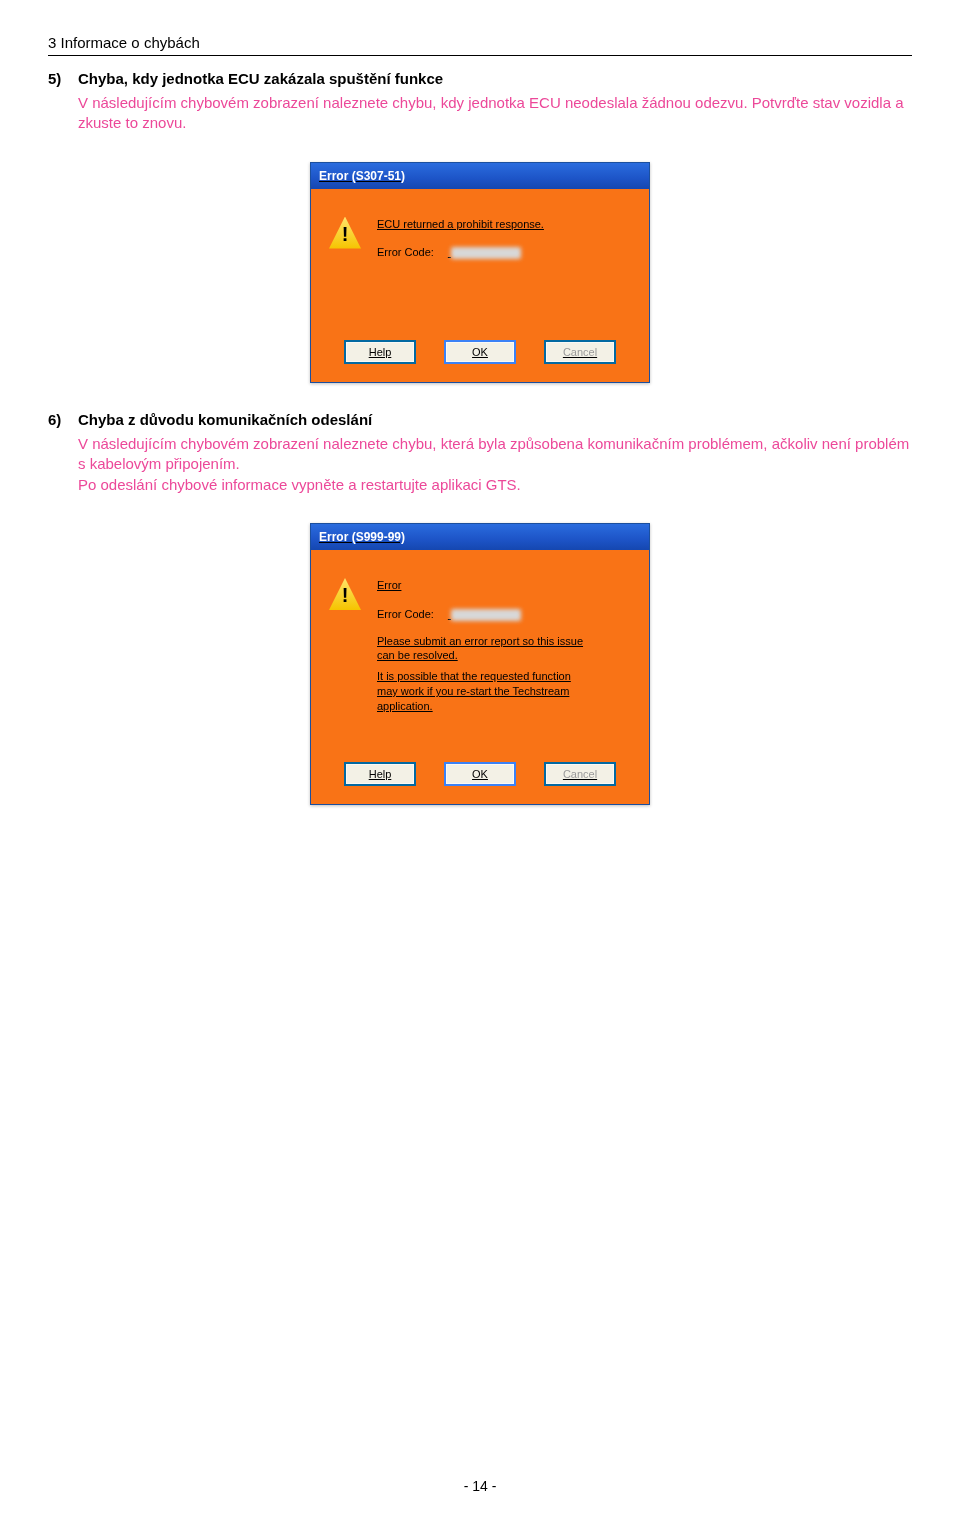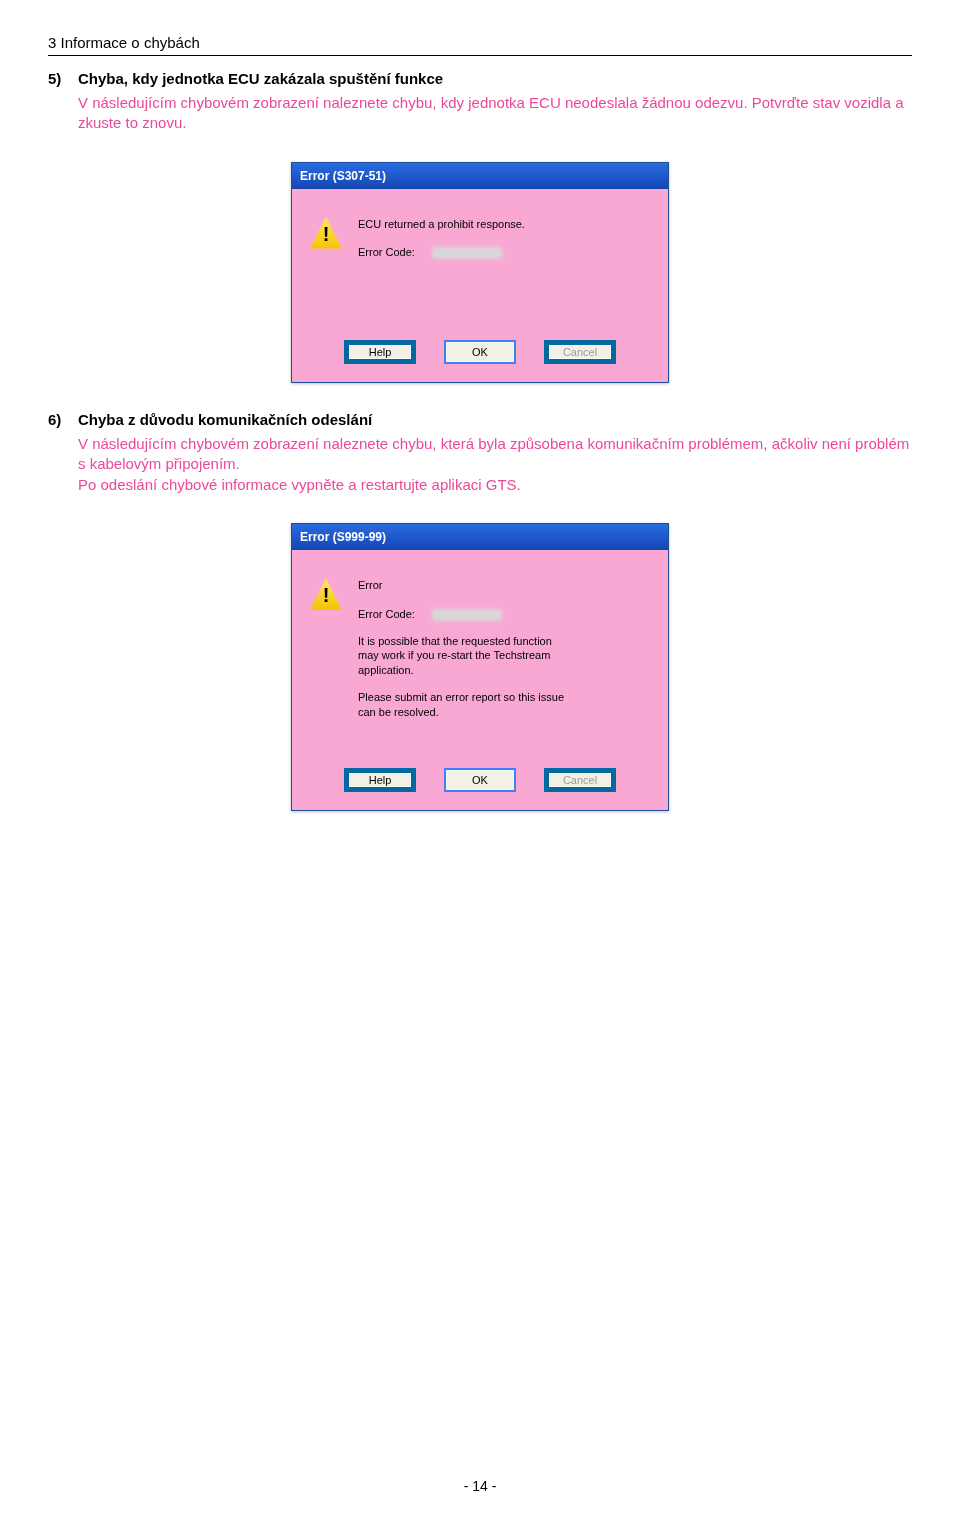--- a/index.html
+++ b/index.html
@@ -35,27 +35,28 @@
     line-height:1.35;
     color:#ec4899;
   }
 
   .dialog-wrap {
     display:flex;
     justify-content:center;
     margin:18px 0 28px 0;
   }
   .dialog {
-    width:378px;
+    width:340px;
     border:1px solid #1b4f9e;
-    background:#f9a8d4;
+    background:#f97316;
     box-shadow:0 1px 3px rgba(0,0,0,.25);
     font-family:Tahoma, Arial, sans-serif;
     font-size:11px;
     color:#000;
+    text-decoration:underline;
   }
   .titlebar {
     height:26px;
     background:linear-gradient(#2a6cde,#1d54c7 60%,#1547b0);
     color:#fff;
     display:flex;
     align-items:center;
     padding:0 8px;
     font-size:12px;
     font-weight:bold;
@@ -102,21 +103,21 @@
     display:flex;
     justify-content:center;
     gap:28px;
     margin-top:68px;
     padding:0 6px;
   }
   .btn {
     width:72px;
     height:24px;
     background:#f3f1e6;
-    border:5px solid #0369a1;
+    border:2px solid #0369a1;
     box-shadow:inset 0 0 0 1px rgba(255,255,255,.6);
     font-size:11px;
     font-family:Tahoma, Arial, sans-serif;
     color:#000;
     display:flex; align-items:center; justify-content:center;
   }
   .btn.disabled { color:#9a9a9a; }
   .btn.default { border:2px solid #3b82f6; }
 
   .footer {
@@ -178,22 +179,22 @@
       <div class="titlebar">Error (S999-99)</div>
       <div class="dlg-body">
         <div class="msg-row">
           <div class="warn-icon"></div>
           <div class="msg-col">
             <div class="line1">Error</div>
             <div class="code-row">
               <span class="code-label">Error Code:</span>
               <span class="code-blur"></span>
             </div>
+            <div class="desc desc-gap">Please submit an error report so this issue can be resolved.</div>
             <div class="desc">It is possible that the requested function may work if you re-start the Techstream application.</div>
-            <div class="desc desc-gap">Please submit an error report so this issue can be resolved.</div>
           </div>
         </div>
         <div class="button-row" style="margin-top:48px;">
           <div class="btn">Help</div>
           <div class="btn default">OK</div>
           <div class="btn disabled">Cancel</div>
         </div>
       </div>
     </div>
   </div>

